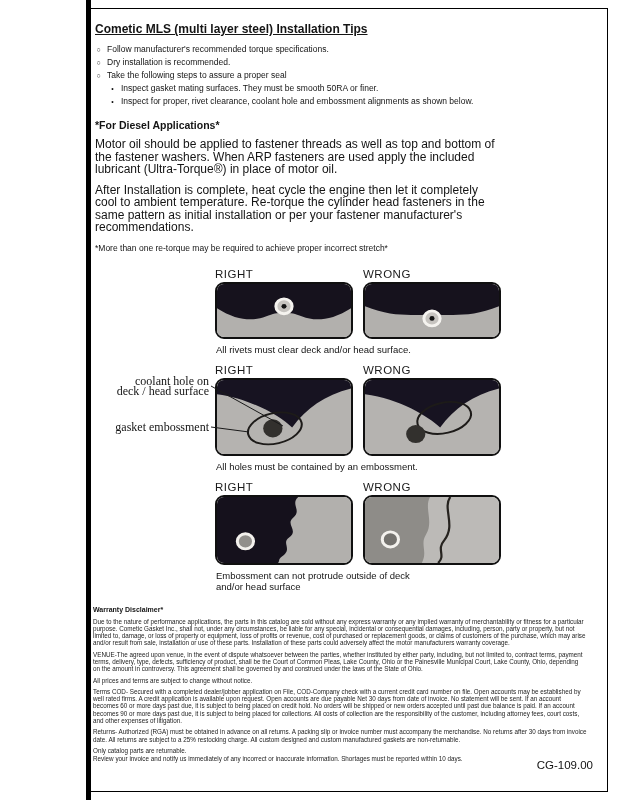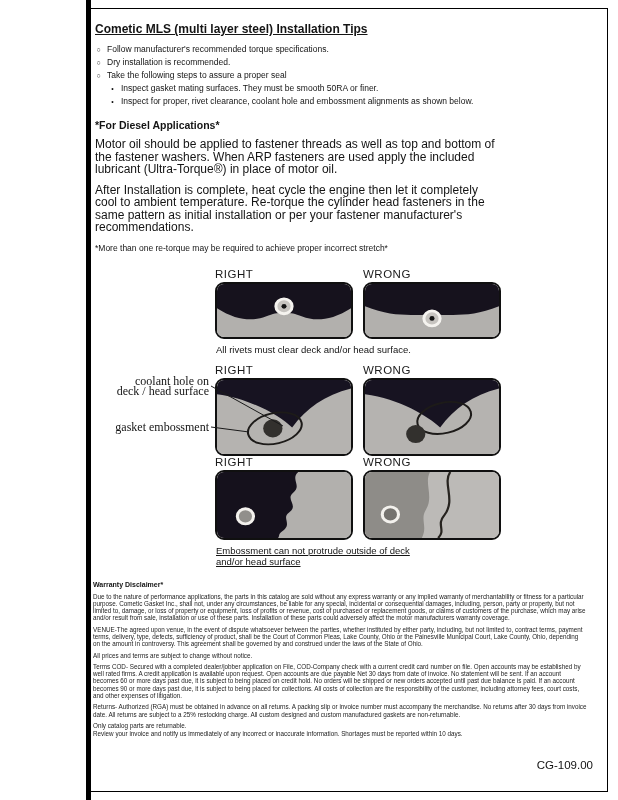--- a/index.html
+++ b/index.html
@@ -26,21 +26,21 @@
   .note{font-size:8.5px;line-height:12px;margin:4px 0 14px 4px;}
 
   .diag{margin-left:124px;width:286px;}
   .dg-headers{display:flex;gap:10px;margin-bottom:2px;}
   .dg-headers .hd{width:138px;text-align:left;font-size:11.5px;letter-spacing:0.5px;color:#1b1b1b;}
   .panels{display:flex;gap:10px;}
   .panel{width:138px;border:2px solid #101010;border-radius:9px;overflow:hidden;background:#fff;box-sizing:border-box;}
   .panel svg{display:block;width:100%;height:100%;}
   .ph57{height:57px;} .ph78{height:78px;} .ph70{height:70px;}
   .dg-caption{font-size:9.5px;margin:5px 0 9px 1px;}
-  .dg-caption .cap-line{display:block;line-height:11px;text-decoration:underline;}
+  .dg-caption .cap-line{display:block;line-height:11px;}
 
   .dg-row{position:relative;}
   .side-label{position:absolute;width:102px;left:-108px;text-align:right;font-size:12px;line-height:10px;color:#141414;font-family:Liberation Serif, serif;}
   .side-label .lbl-line{display:block;}
   .lbl-coolant{top:12px;}
   .lbl-emboss{top:58px;}
   .connectors{position:absolute;left:-108px;top:0;width:394px;height:100px;pointer-events:none;overflow:visible;}
 
   .warranty{margin:14px 0 0 2px;width:494px;}
   .w-head{font-size:7px;font-weight:700;margin:0 0 5px 0;}
@@ -140,20 +140,21 @@
       </div>
       <div class="side-label lbl-coolant">
         <span class="lbl-line">coolant hole on</span>
         <span class="lbl-line">deck / head surface</span>
       </div>
       <div class="side-label lbl-emboss">gasket embossment</div>
       <svg class="connectors">
         <line x1="104" y1="22" x2="176" y2="62" stroke="#1a1a1a" stroke-width="1"></line>
         <line x1="104" y1="63" x2="142" y2="68" stroke="#1a1a1a" stroke-width="1"></line>
       </svg>
+      <div class="dg-caption">All holes must be contained by an embossment.</div>
     </div>
 
     <div class="dg-row">
       <div class="dg-headers">
         <div class="hd">RIGHT</div>
         <div class="hd">WRONG</div>
       </div>
       <div class="panels">
         <div class="panel ph70">
           <svg viewBox="0 0 132 70" preserveAspectRatio="none">

